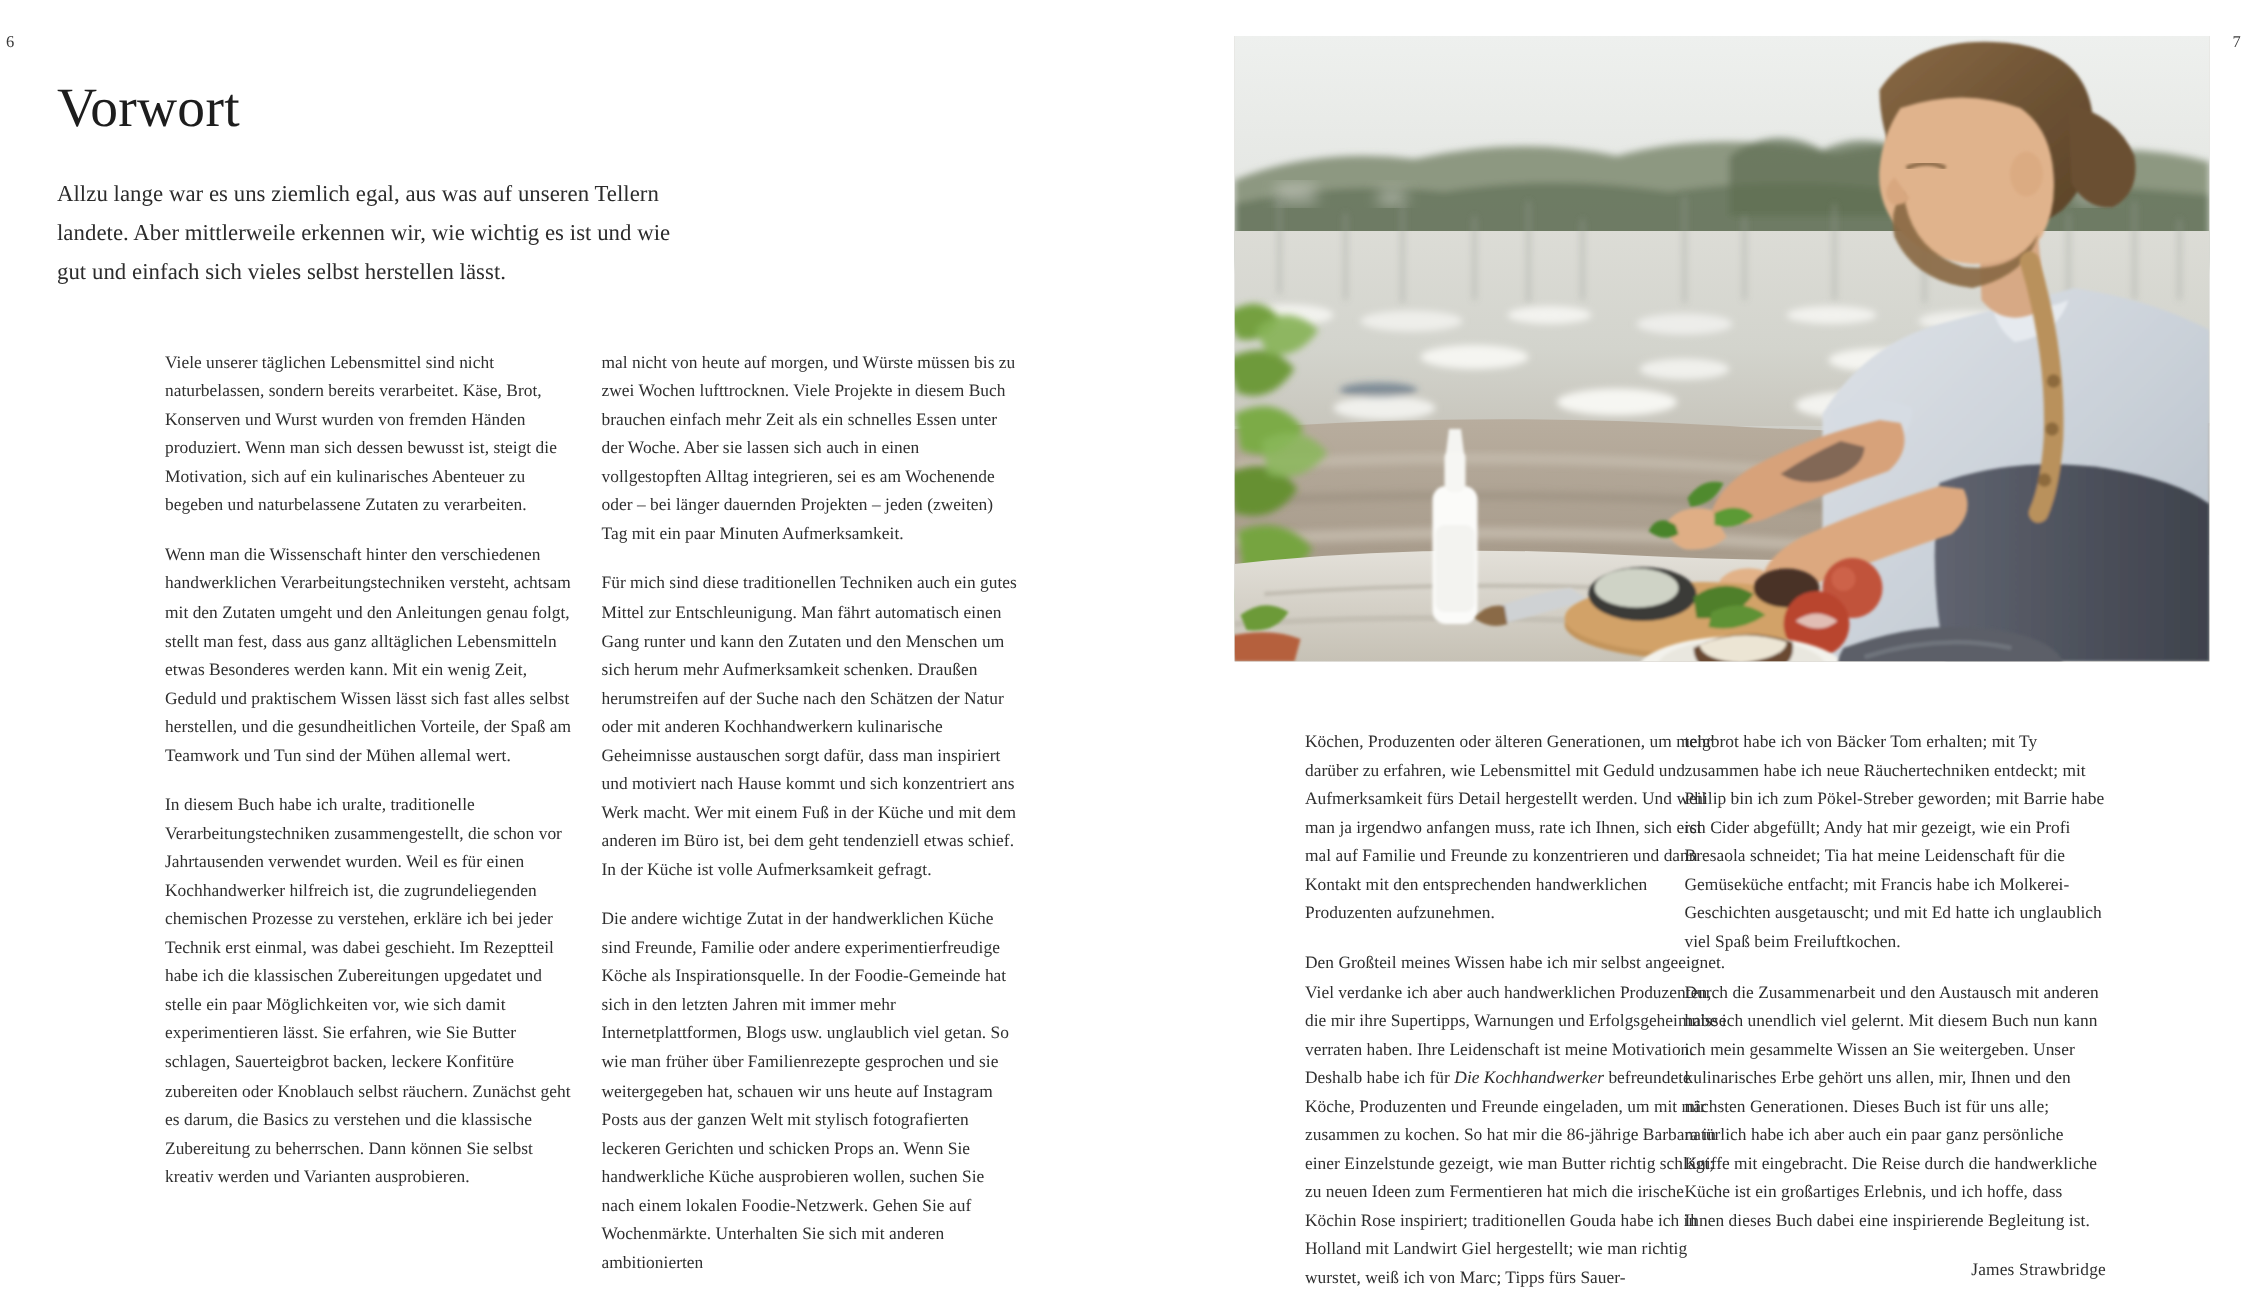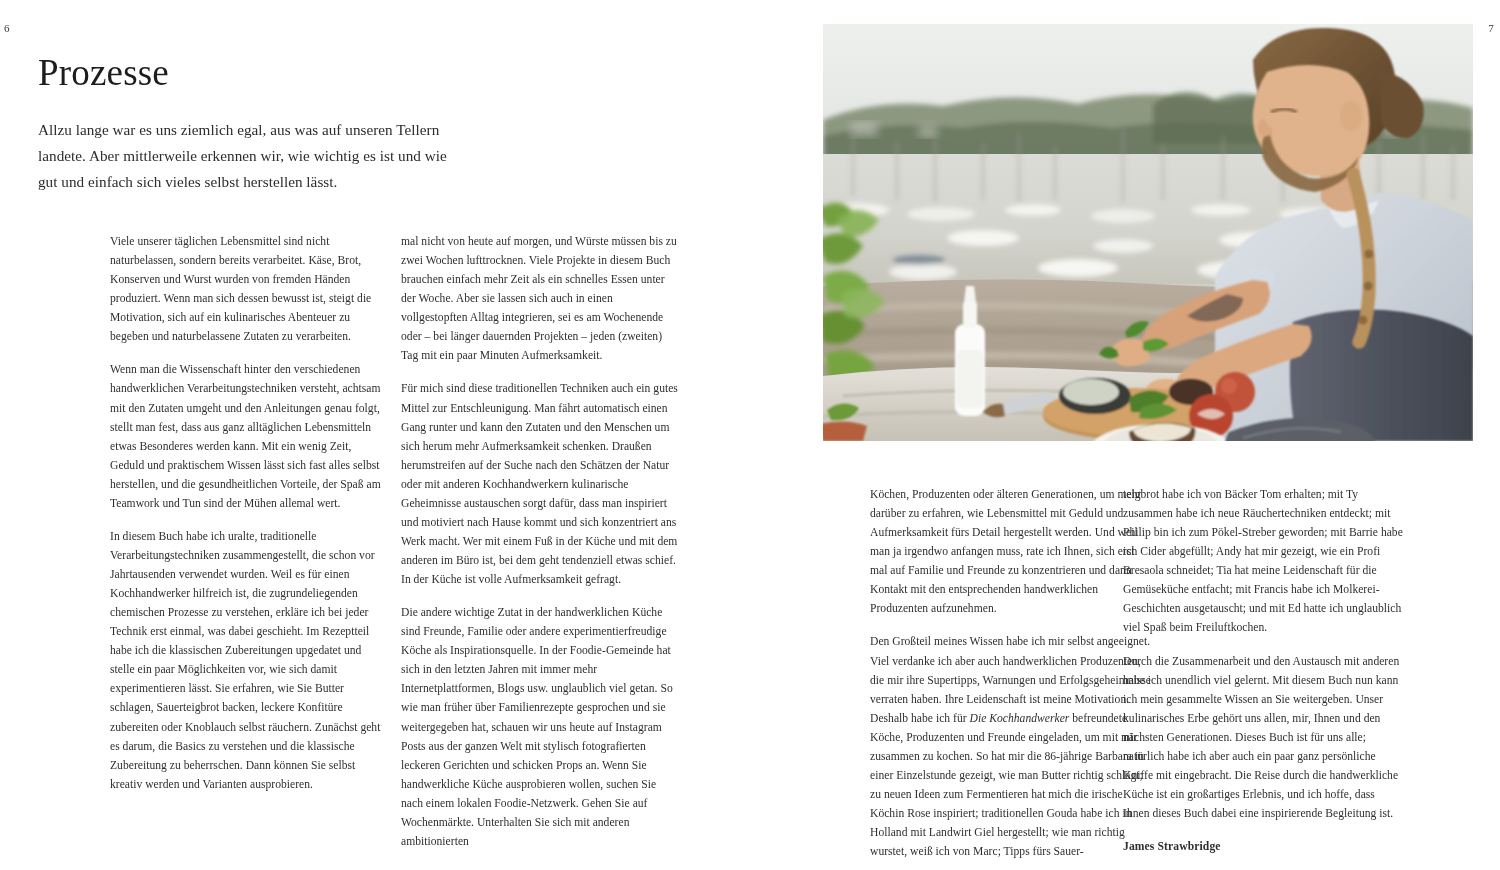--- a/index.html
+++ b/index.html
@@ -100,23 +100,24 @@
     line-height: 1.645;
     color: #2f2f2f;
     letter-spacing: .0015em;
   }
   .rcol-1 { left: 870px; }
   .rcol-2 { left: 1123px; }
   .rcol p { margin: 0 0 14px 0; }
   .rcol p:last-child { margin-bottom: 0; }
   .rcol p em { font-style: italic; }
   .signature {
-    font-weight: bold;
+    font-weight: normal;
     letter-spacing: .01em;
     margin-top: 16px;
+    text-align: right;
   }
 
   
   .photo {
     position: absolute;
     left: 823px;
     top: 24px;
     width: 650px;
     height: 417px;
     overflow: hidden;
@@ -128,21 +129,21 @@
 </head>
 <body>
 
 <div class="spread">
 
   <div class="page page-left">
 
     <div class="folio folio-left">6</div>
 
     <div class="headline-block">
-      <h1 class="title">Prozesse</h1>
+      <h1 class="title">Vorwort</h1>
       <div class="standfirst">Allzu lange war es uns ziemlich egal, aus was auf unseren Tellern landete. Aber mittlerweile erkennen wir, wie wichtig es ist und wie gut und einfach sich vieles selbst herstellen lässt.</div>
     </div>
 
     <div class="cols cols-left">
 
       <div class="col">
         <p>Viele unserer täglichen Lebensmittel sind nicht naturbelassen, sondern bereits verarbeitet. Käse, Brot, Konserven und Wurst wurden von fremden Händen produziert. Wenn man sich dessen bewusst ist, steigt die Motivation, sich auf ein kulinarisches Abenteuer zu begeben und naturbelassene Zutaten zu verarbeiten.</p>
         <p>Wenn man die Wissenschaft hinter den verschiedenen handwerklichen Verarbeitungstechniken versteht, achtsam mit den Zutaten umgeht und den Anleitungen genau folgt, stellt man fest, dass aus ganz alltäglichen Lebensmitteln etwas Besonderes werden kann. Mit ein wenig Zeit, Geduld und praktischem Wissen lässt sich fast alles selbst herstellen, und die gesundheitlichen Vorteile, der Spaß am Teamwork und Tun sind der Mühen allemal wert.</p>
         <p>In diesem Buch habe ich uralte, traditionelle Verarbeitungstechniken zusammengestellt, die schon vor Jahrtausenden verwendet wurden. Weil es für einen Kochhandwerker hilfreich ist, die zugrundeliegenden chemischen Prozesse zu verstehen, erkläre ich bei jeder Technik erst einmal, was dabei geschieht. Im Rezeptteil habe ich die klassischen Zubereitungen upgedatet und stelle ein paar Möglichkeiten vor, wie sich damit experimentieren lässt. Sie erfahren, wie Sie Butter schlagen, Sauerteigbrot backen, leckere Konfitüre zubereiten oder Knoblauch selbst räuchern. Zunächst geht es darum, die Basics zu verstehen und die klassische Zubereitung zu beherrschen. Dann können Sie selbst kreativ werden und Varianten ausprobieren.</p>
       </div>

